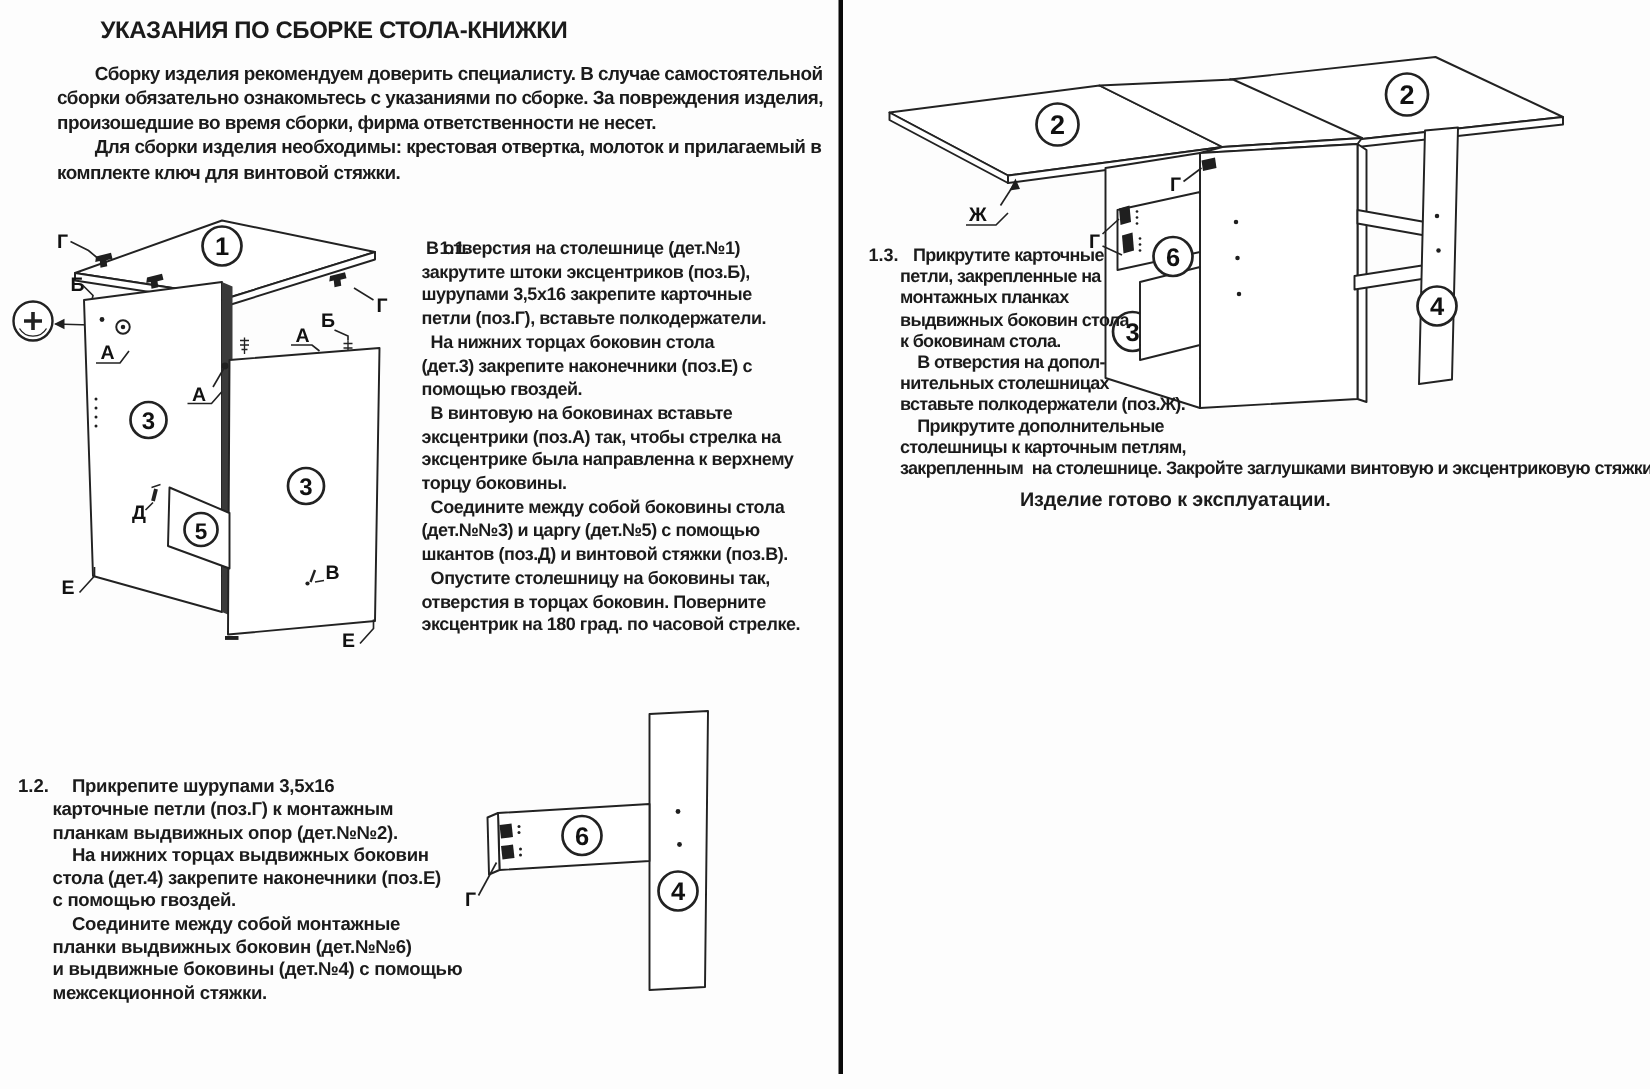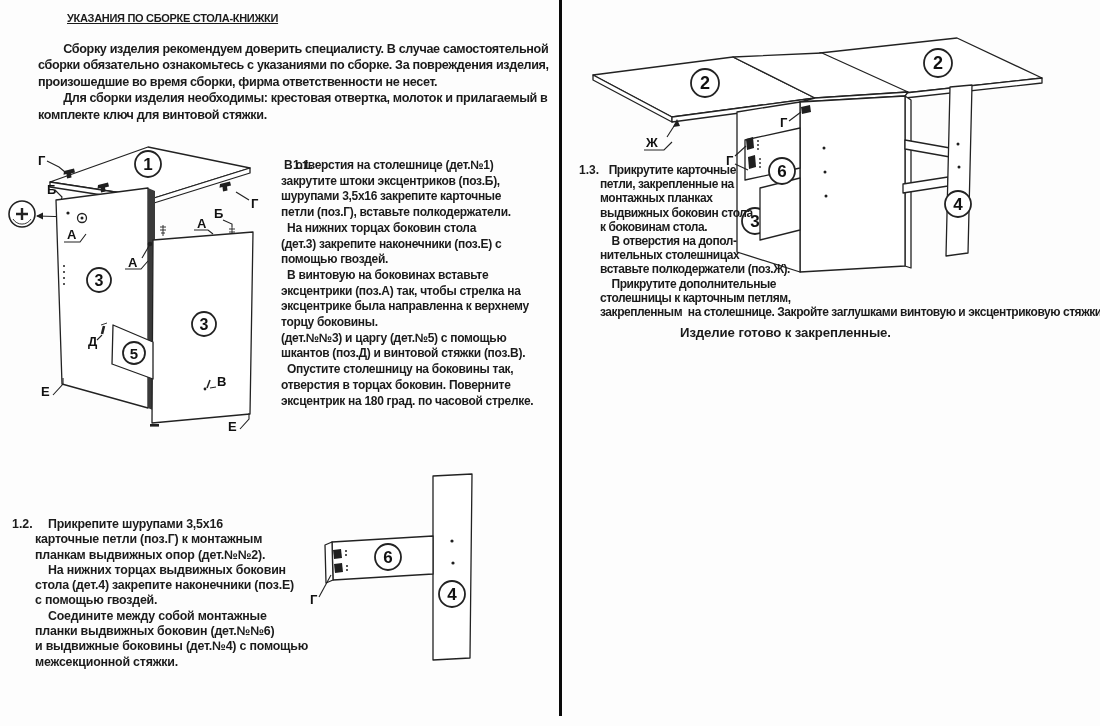--- a/index.html
+++ b/index.html
@@ -3,21 +3,21 @@
 <meta charset="utf-8">
 <style>
   html,body{margin:0;padding:0;background:#e8e8e8;}
   .page{
     position:relative; width:1100px; height:726px; overflow:hidden;
     background:#fdfdfd; color:#1b1b1b;
     font-family:"Liberation Sans","DejaVu Sans",sans-serif;
     font-weight:bold;
   }
   .divider{position:absolute;left:559px;top:0;width:3px;height:716px;background:#0a0a0a;}
-  .title{position:absolute;left:67px;top:12px;font-size:11px;letter-spacing:-0.3px;text-decoration:underline;}
+  .title{position:absolute;left:67px;top:12px;font-size:16px;letter-spacing:-0.3px;}
   .tblock{position:absolute;}
   .ln{white-space:pre;}
   .intro{left:38px;top:41px;font-size:12.6px;line-height:16.4px;letter-spacing:-0.35px;}
   .s11{left:281px;top:158px;font-size:12px;line-height:15.7px;letter-spacing:-0.3px;}
   .s11num{position:absolute;left:257px;top:158px;font-size:12px;margin-left:36px;}
   .s12{left:35px;top:517px;font-size:12.4px;line-height:15.3px;letter-spacing:-0.2px;}
   .s12num{position:absolute;left:12px;top:517px;font-size:12.4px;}
   .s13{left:600px;top:163px;font-size:12px;line-height:14.2px;letter-spacing:-0.45px;}
   .s13num{position:absolute;left:579px;top:163px;font-size:12px;}
   .footer-line{position:absolute;left:680px;top:325px;font-size:13.2px;letter-spacing:-0.1px;}
@@ -161,20 +161,21 @@
       <div class="ln">закрутите штоки эксцентриков (поз.Б),</div>
       <div class="ln">шурупами 3,5х16 закрепите карточные</div>
       <div class="ln">петли (поз.Г), вставьте полкодержатели.</div>
       <div class="ln">  На нижних торцах боковин стола</div>
       <div class="ln">(дет.3) закрепите наконечники (поз.Е) с</div>
       <div class="ln">помощью гвоздей.</div>
       <div class="ln">  В винтовую на боковинах вставьте</div>
       <div class="ln">эксцентрики (поз.А) так, чтобы стрелка на</div>
       <div class="ln">эксцентрике была направленна к верхнему</div>
       <div class="ln">торцу боковины.</div>
+      <div class="ln">  Соедините между собой боковины стола</div>
       <div class="ln">(дет.№№3) и царгу (дет.№5) с помощью</div>
       <div class="ln">шкантов (поз.Д) и винтовой стяжки (поз.В).</div>
       <div class="ln">  Опустите столешницу на боковины так,</div>
       <div class="ln">отверстия в торцах боковин. Поверните</div>
       <div class="ln">эксцентрик на 180 град. по часовой стрелке.</div>
     </div>
 
   <div class="s12num">1.2.</div>
   <div class="tblock s12">
       <div class="ln">    Прикрепите шурупами 3,5х16</div>
@@ -300,15 +301,15 @@
       <div class="ln">выдвижных боковин стола</div>
       <div class="ln">к боковинам стола.</div>
       <div class="ln">    В отверстия на допол-</div>
       <div class="ln">нительных столешницах</div>
       <div class="ln">вставьте полкодержатели (поз.Ж).</div>
       <div class="ln">    Прикрутите дополнительные</div>
       <div class="ln">столешницы к карточным петлям,</div>
       <div class="ln">закрепленным  на столешнице. Закройте заглушками винтовую и эксцентриковую стяжки.</div>
     </div>
 
-  <div class="footer-line">Изделие  готово к закрепленные.</div>
+  <div class="footer-line">Изделие  готово к эксплуатации.</div>
 
 </div>
 
 </body></html>

